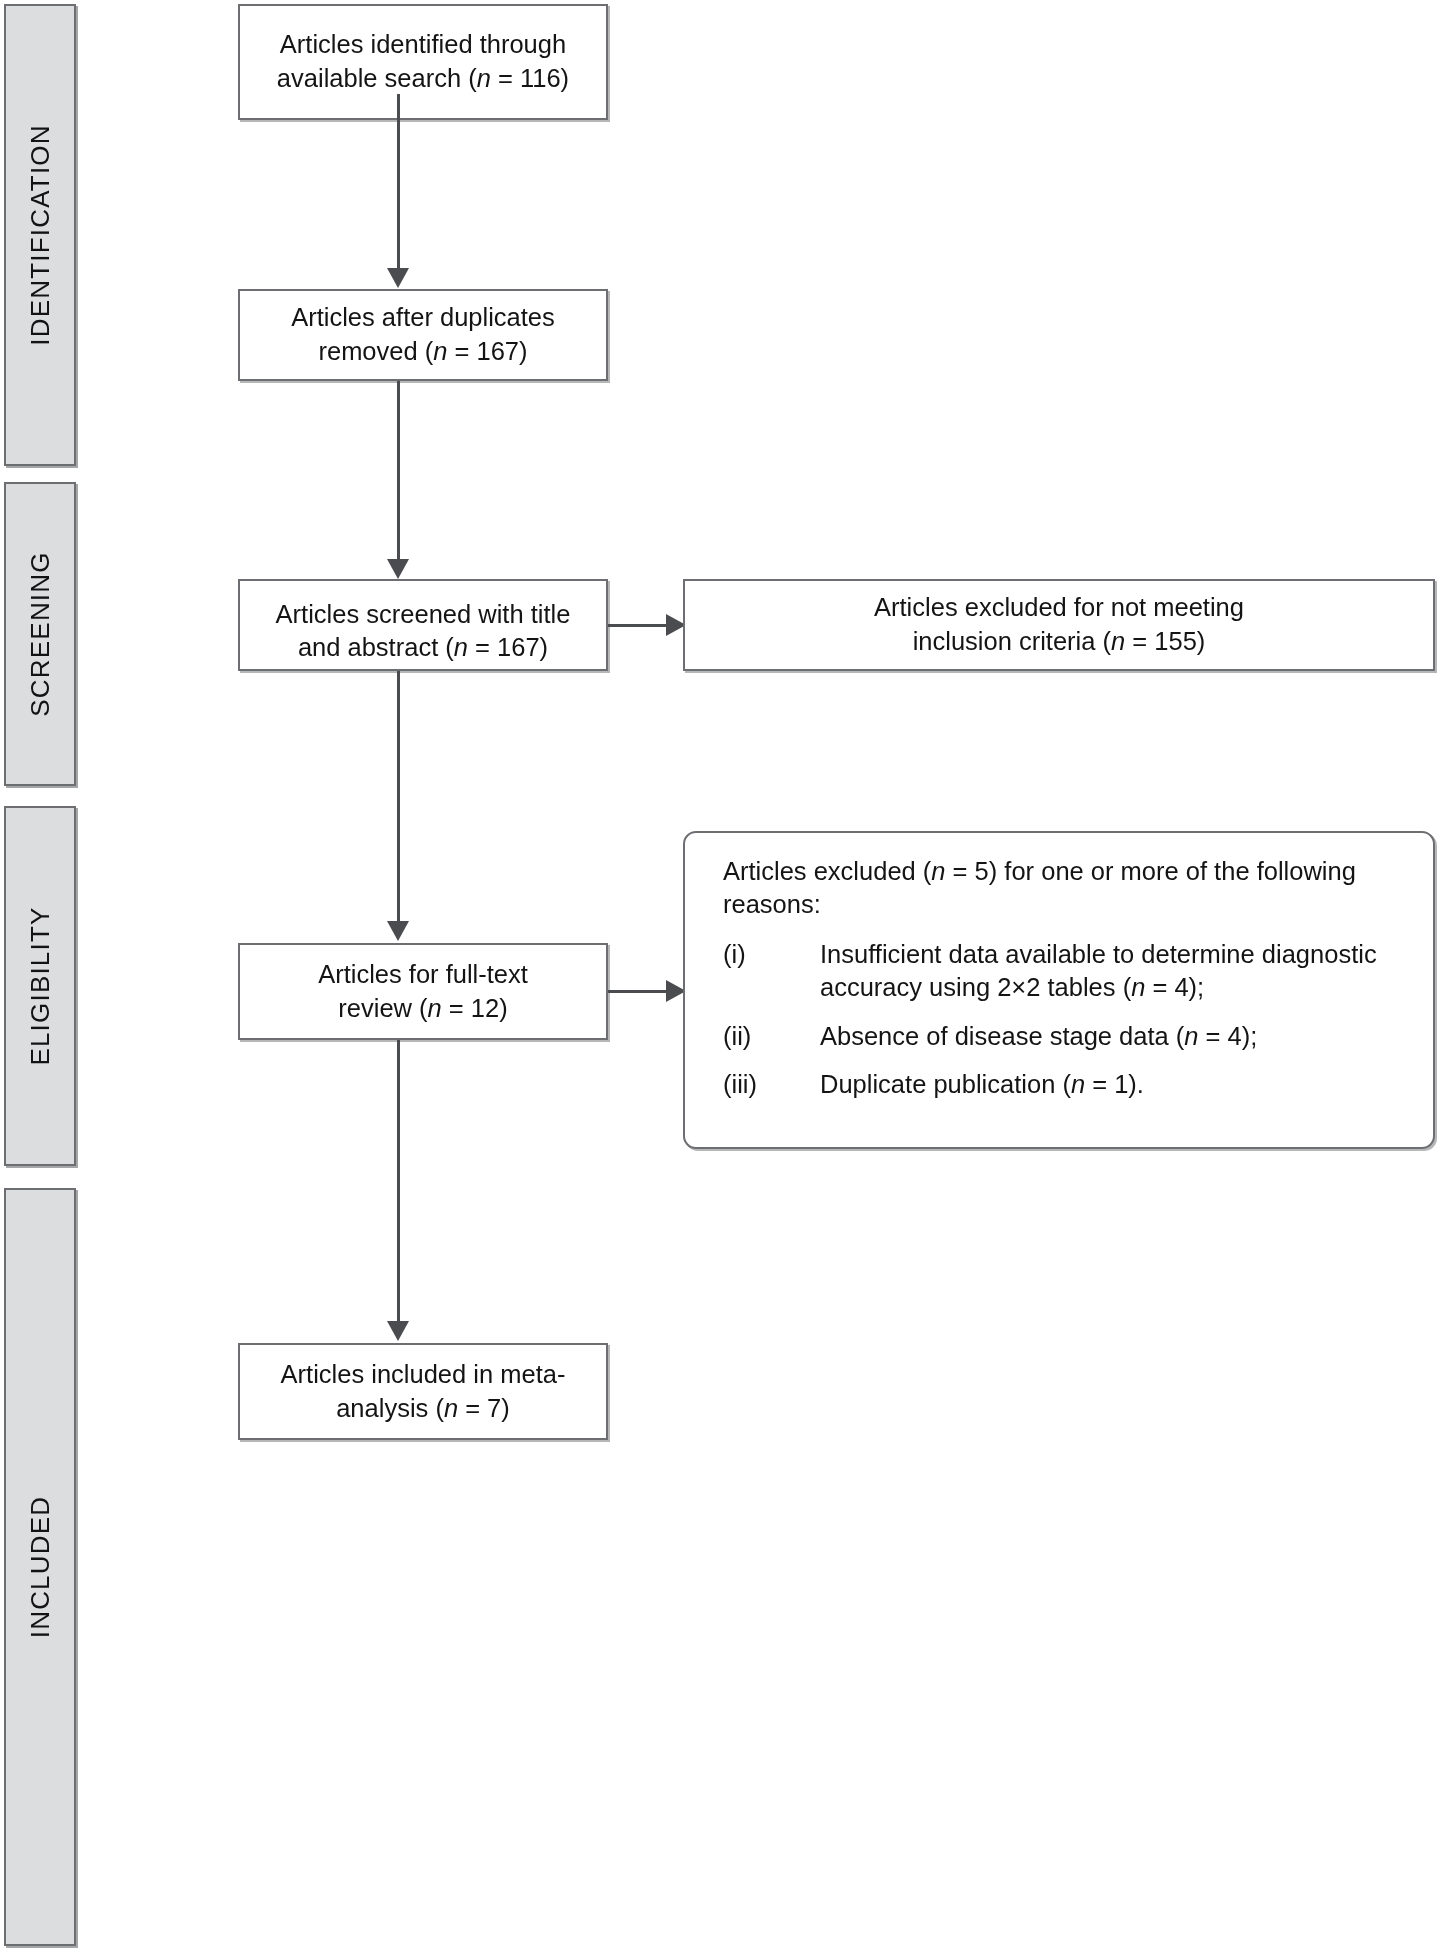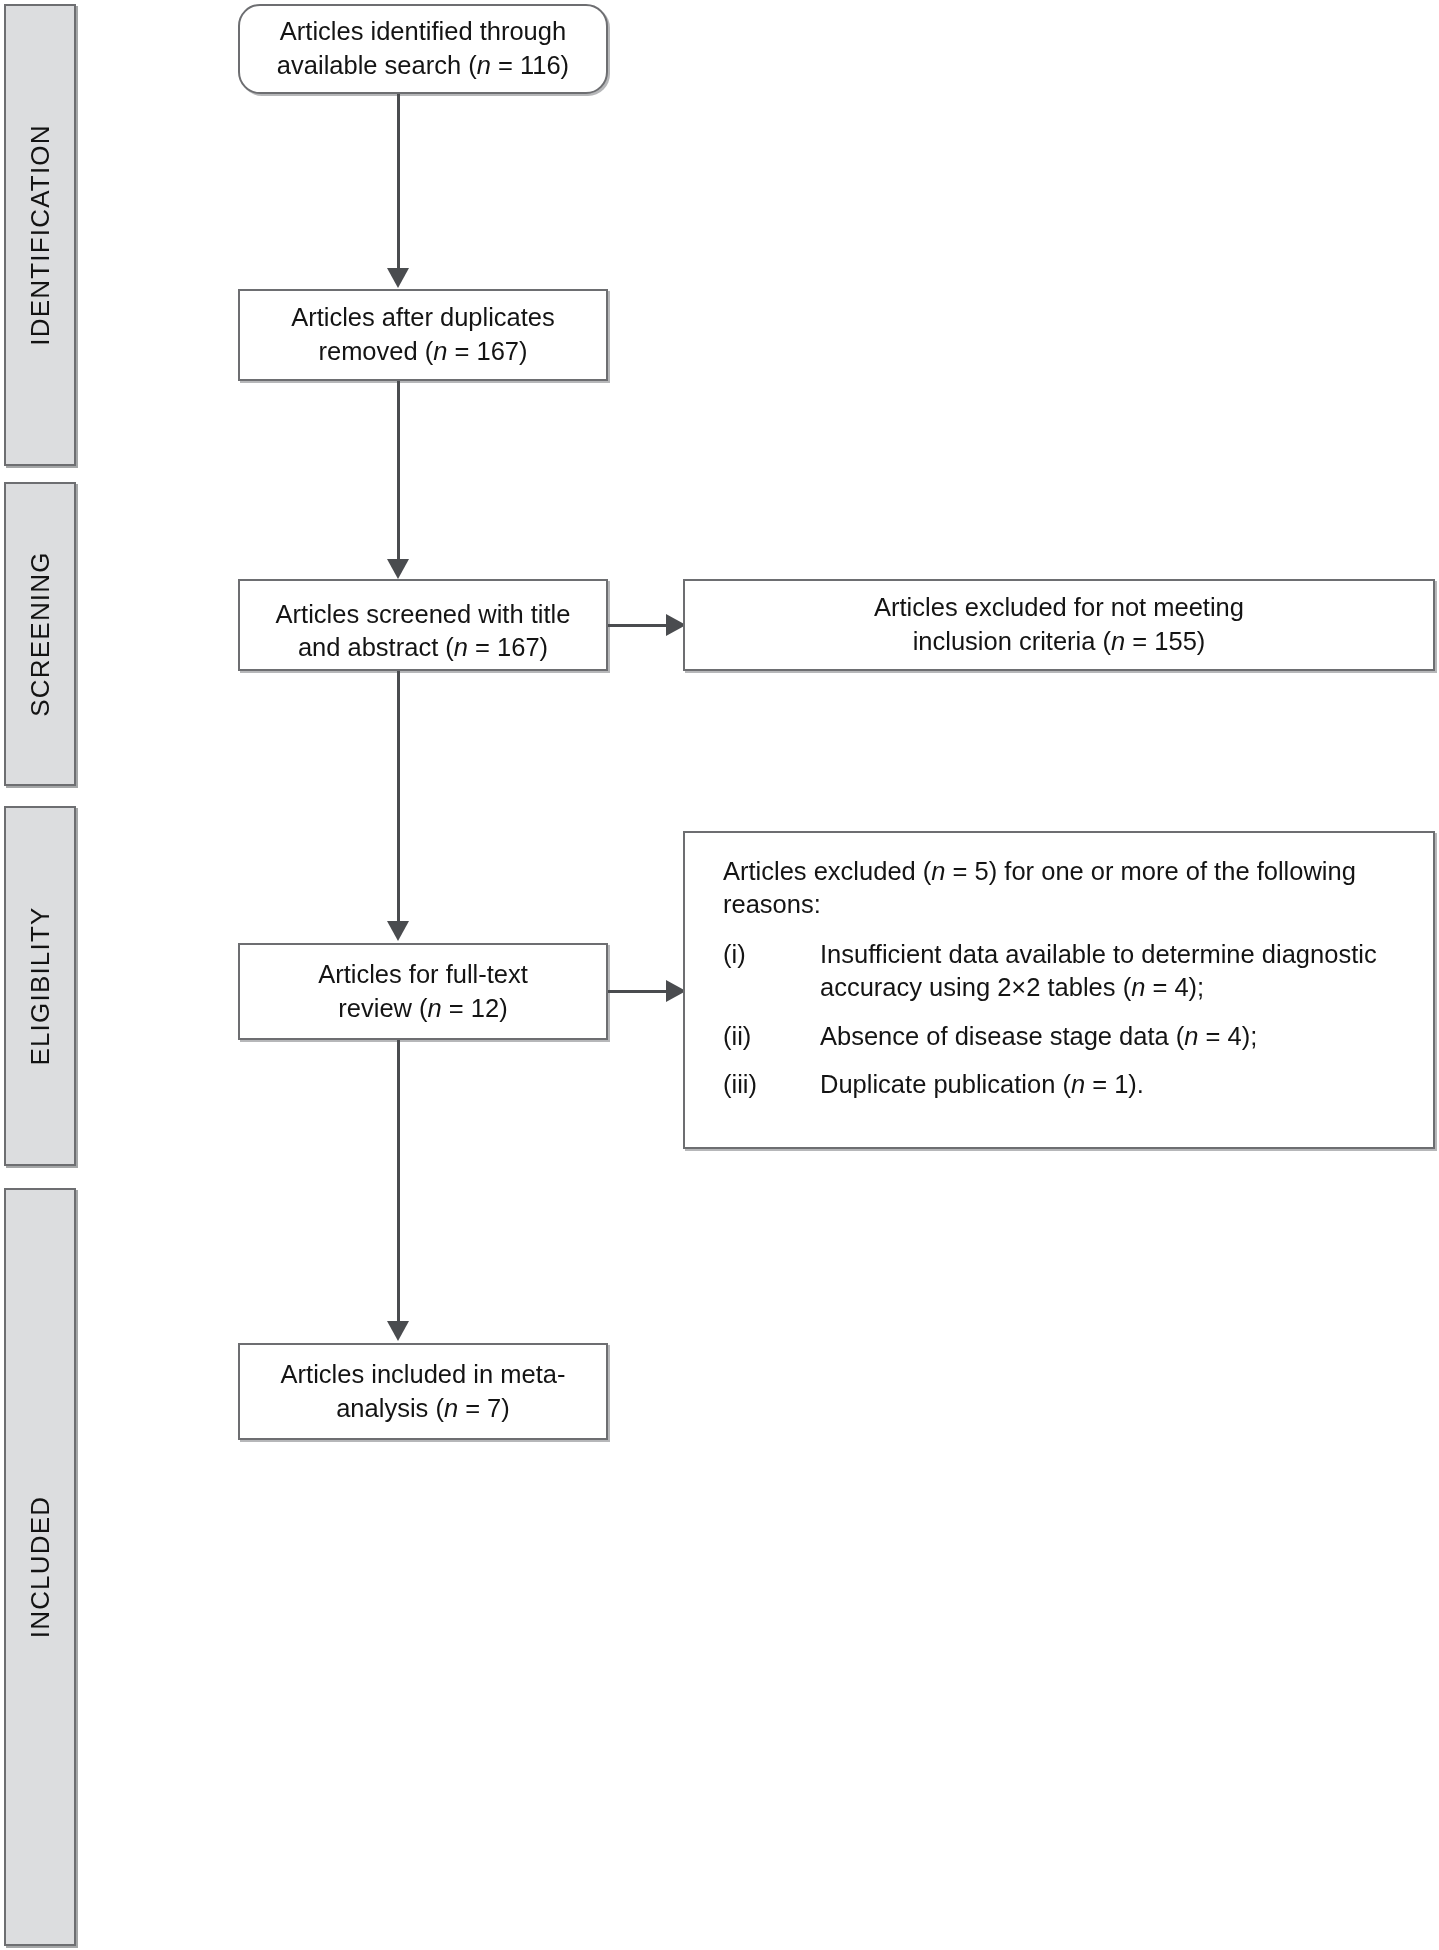--- a/index.html
+++ b/index.html
@@ -125,21 +125,21 @@
   </div>
 
   <div class="stage-block" style="top:806px;height:360px;">
     <span class="vlabel">ELIGIBILITY</span>
   </div>
 
   <div class="stage-block" style="top:1188px;height:758px;">
     <span class="vlabel">INCLUDED</span>
   </div>
 
-  <div class="fbox" style="left:238px;top:4px;width:370px;height:90px;border-radius:22px;">
+  <div class="fbox" style="left:238px;top:4px;width:370px;height:116px;">
     <span class="txt">
       <span>Articles identified through</span><br>
       <span>available search (</span><i>n</i><span> = 116)</span>
     </span>
   </div>
 
   <div class="vline" style="left:397px;top:94px;height:176px;"></div>
   <div class="arrow-down" style="left:387px;top:268px;"></div>
 
   <div class="fbox" style="left:238px;top:289px;width:370px;height:92px;">
@@ -175,21 +175,21 @@
   <div class="fbox" style="left:238px;top:943px;width:370px;height:97px;">
     <span class="txt">
       <span>Articles for full-text</span><br>
       <span>review (</span><i>n</i><span> = 12)</span>
     </span>
   </div>
 
   <div class="hline" style="left:608px;top:990px;width:61px;"></div>
   <div class="arrow-right" style="left:666px;top:980px;"></div>
 
-  <div class="listbox" style="left:683px;top:831px;width:752px;height:318px;">
+  <div class="listbox" style="left:683px;top:831px;width:752px;height:318px;border-radius:13px;">
     <p class="lead"><span>Articles excluded (</span><i>n</i><span> = 5) for one or more of the following reasons:</span></p>
     <ol>
       <li>
         <span class="marker">(i)</span>
         <span class="body"><span>Insufficient data available to determine diagnostic accuracy using 2×2 tables (</span><i>n</i><span> = 4);</span></span>
       </li>
       <li>
         <span class="marker">(ii)</span>
         <span class="body"><span>Absence of disease stage data (</span><i>n</i><span> = 4);</span></span>
       </li>

